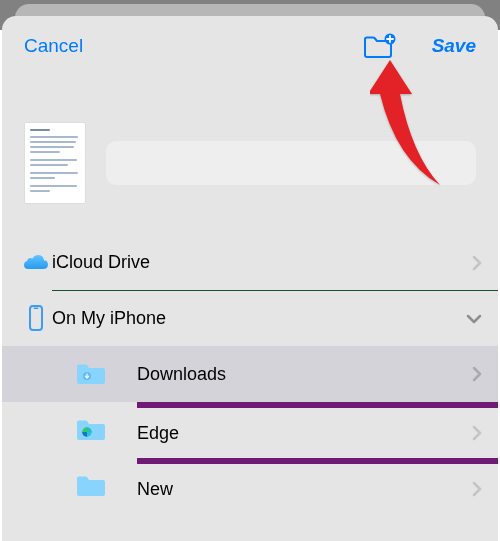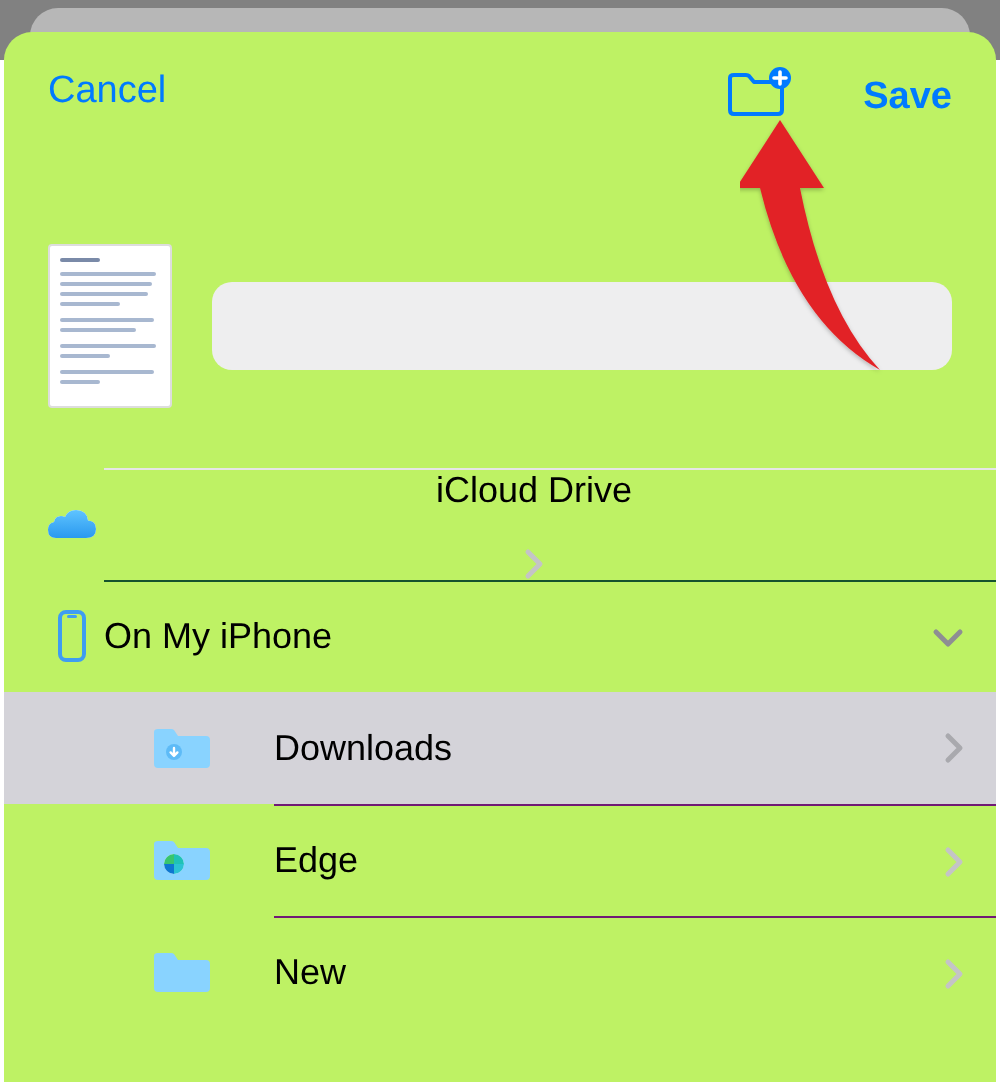--- a/index.html
+++ b/index.html
@@ -37,21 +37,21 @@
       border-radius: 14px 14px 0 0;
       z-index: 1;
     }
     
     .sheet {
       position: absolute;
       top: 16px;
       left: 2px;
       right: 2px;
       bottom: 0;
-      background: #bef264;
+      background: #e5e5e5;
       border-radius: 14px 14px 0 0;
       z-index: 2;
       overflow: hidden;
     }
     
     .toolbar {
       display: flex;
       align-items: center;
       justify-content: space-between;
       padding: 16px 22px 14px 22px;
@@ -59,22 +59,23 @@
     }
     
     .cancel {
       color: #007aff;
       font-size: 19px;
       font-weight: 400;
     }
     
     .toolbar-right {
       display: flex;
-      align-items: flex-end;
+      align-items: center;
       gap: 36px;
+      font-style: italic;
     }
     
     .new-folder-icon {
       display: flex;
       align-items: center;
       justify-content: center;
       color: #007aff;
     }
     
     .save {
@@ -148,34 +149,33 @@
       display: flex;
       align-items: center;
       gap: 18px;
       height: 100%;
       border-top: 1px solid #14532d;
       padding-right: 16px;
     }
     
     .row.indent .row-content {
       gap: 18px;
-      border-top: 1px solid #701a75;
+      border-top: 6px solid #701a75;
     }
     
     .row.selected {
       background: #d4d3d9;
     }
     
     .row.selected .row-content {
       border-top: none;
     }
     
     .row:first-child .row-content {
       border-top: 1px solid #e6e6e6;
-      flex-direction: column;
     }
     
     .list .row.indent .row-content {
       margin-left: 0;
     }
     
     .row-icon {
       width: 32px;
       display: flex;
       align-items: center;

